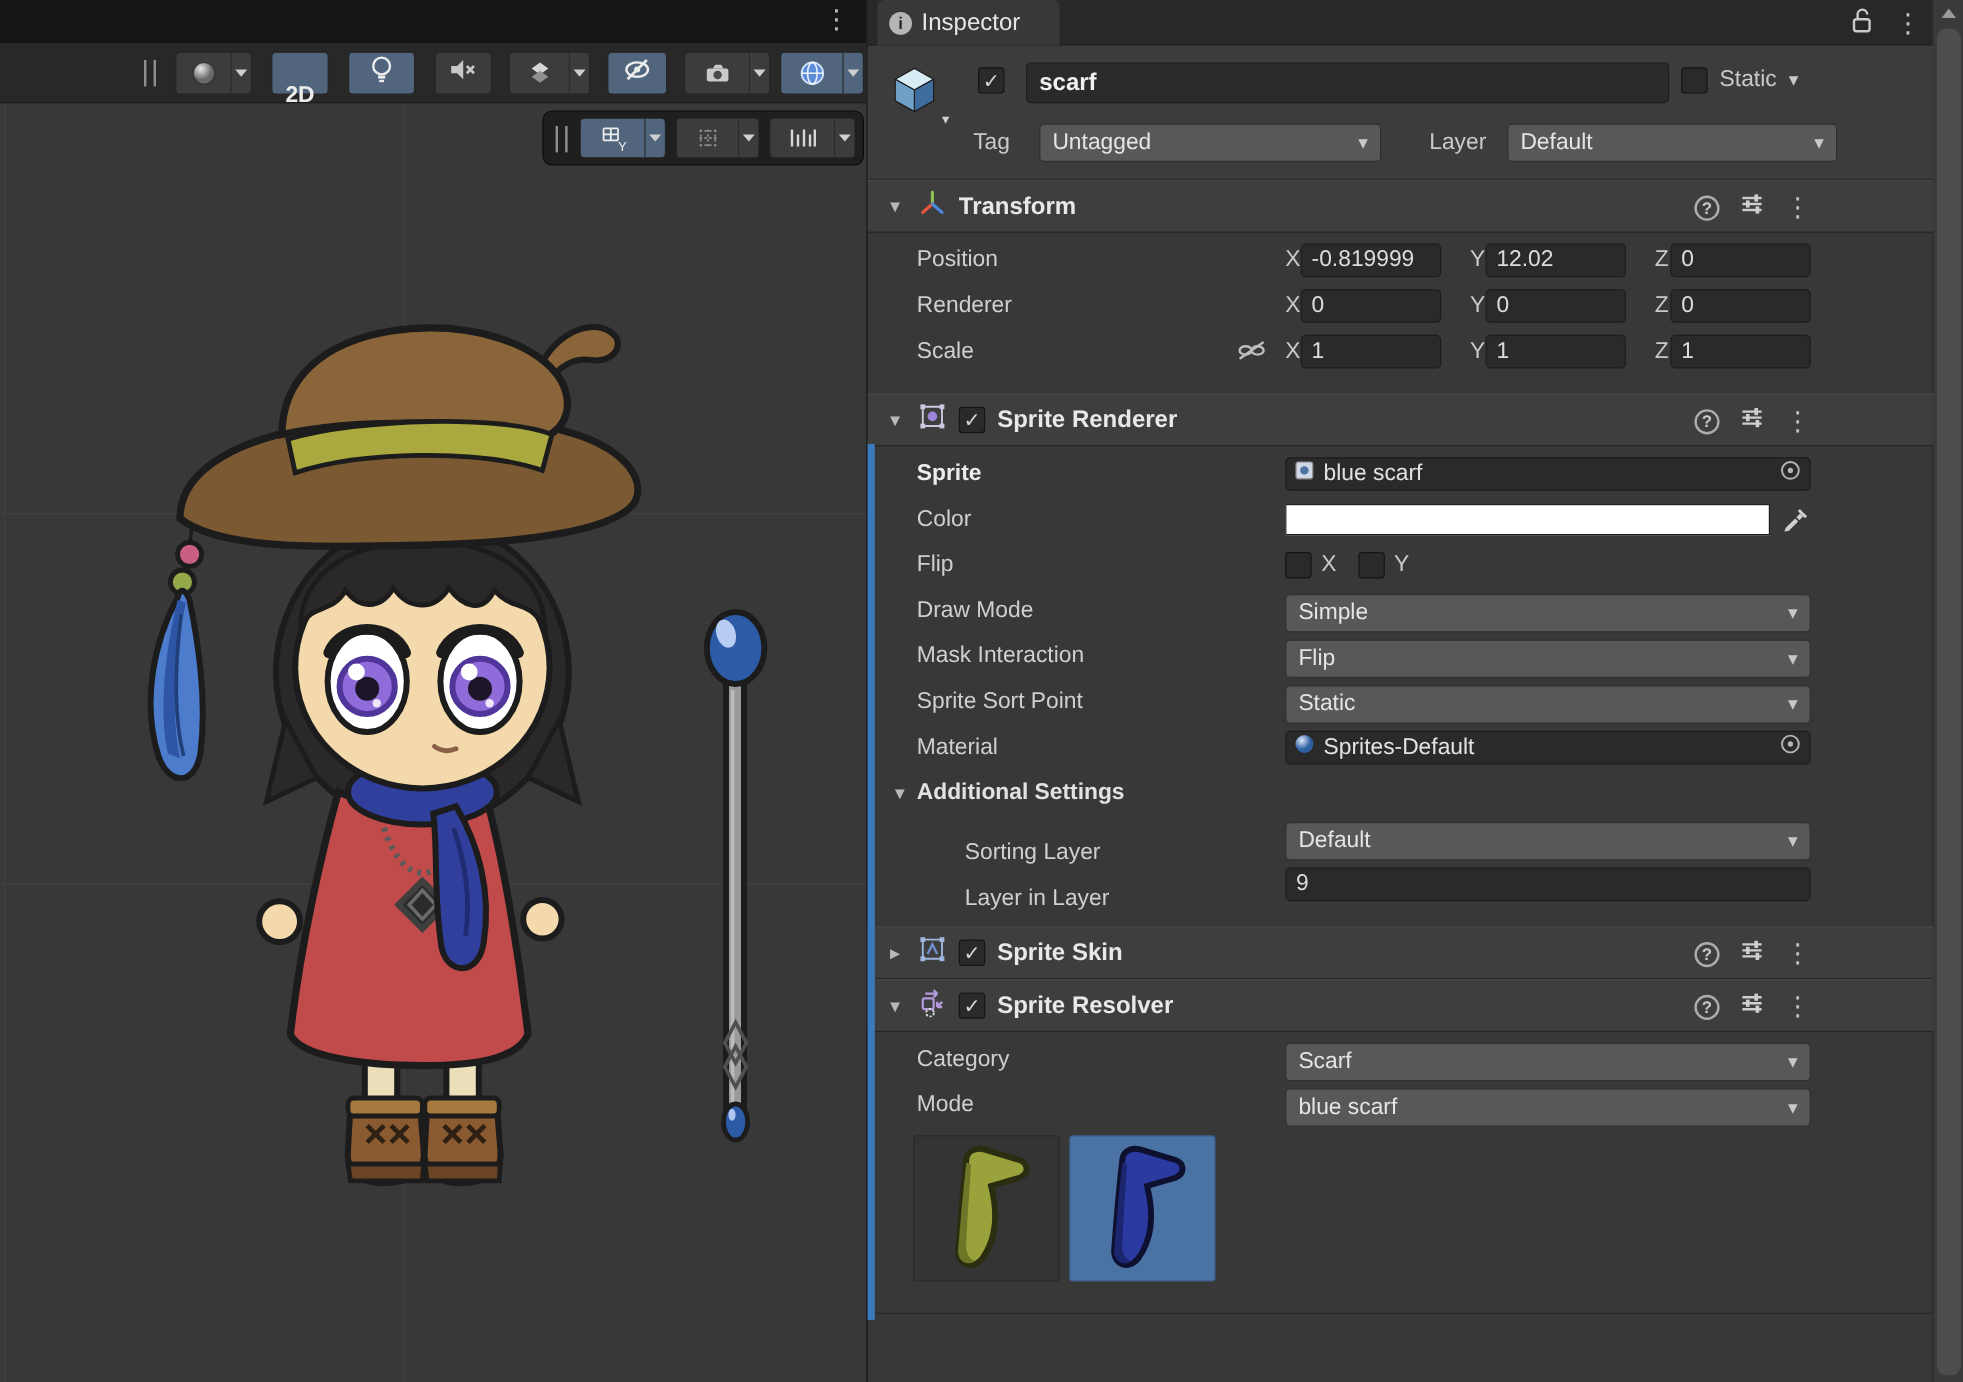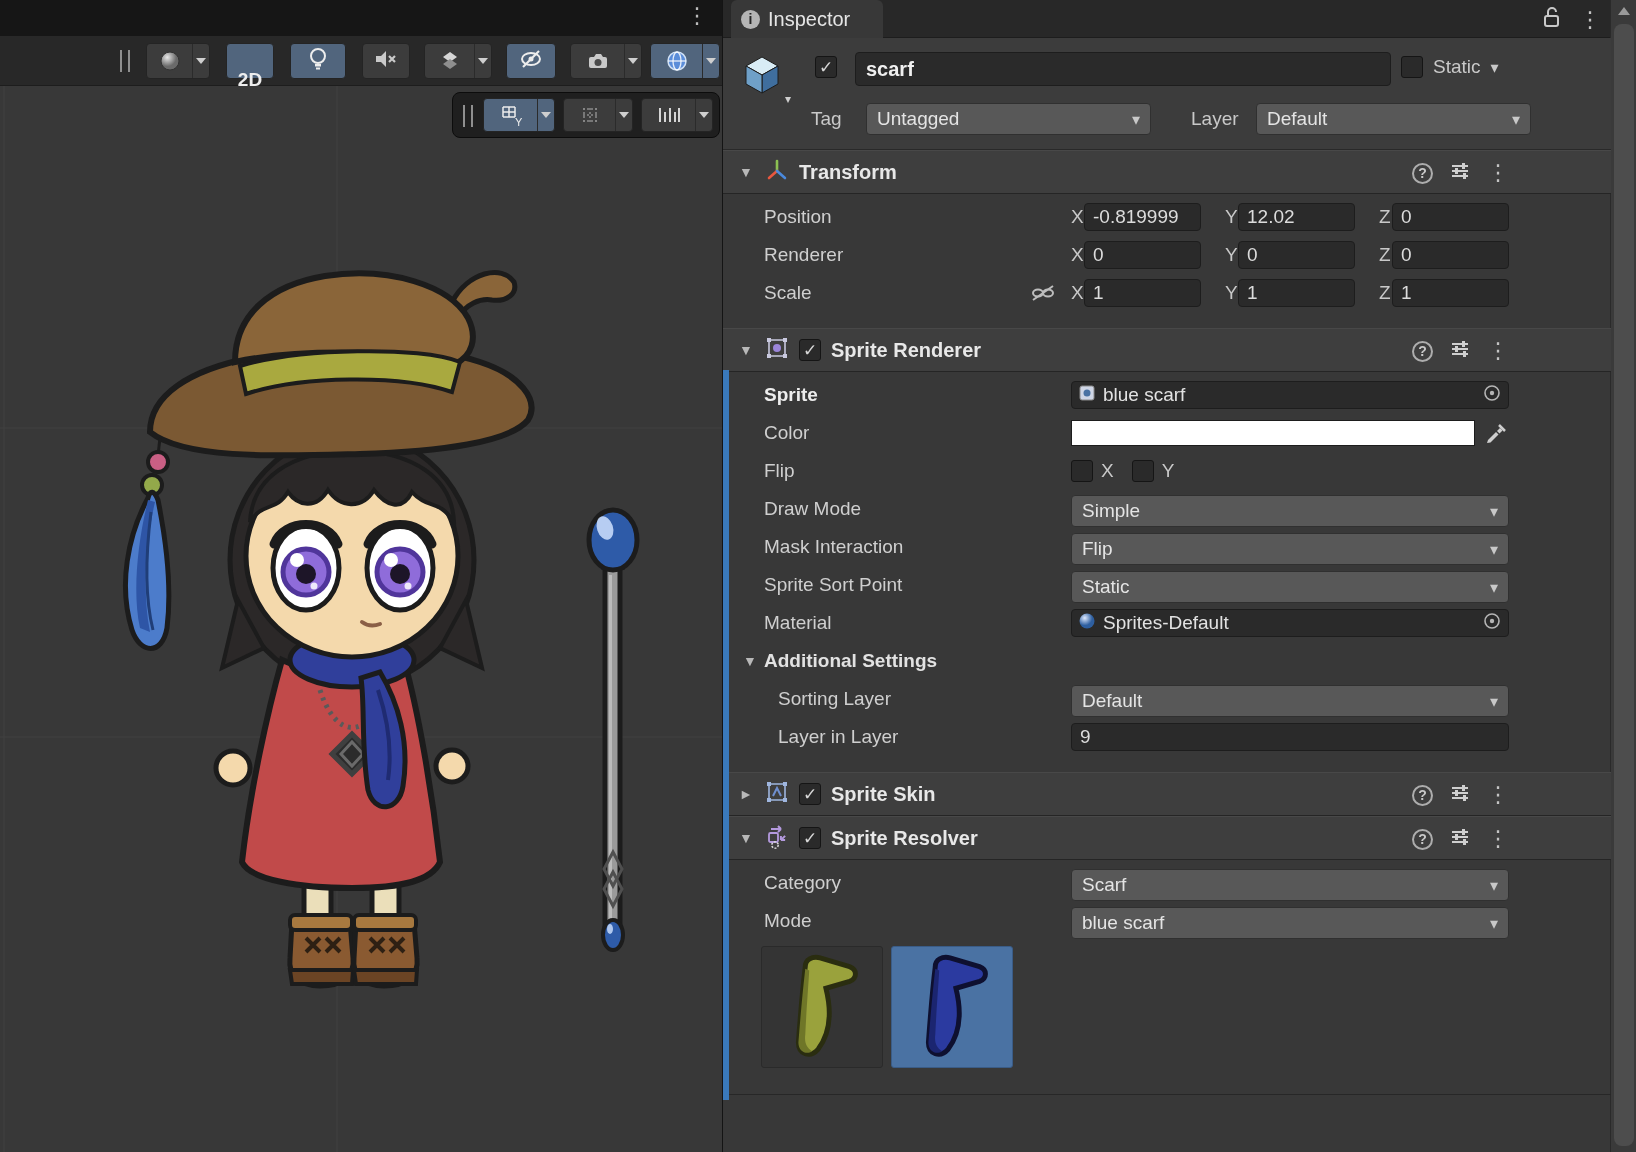--- a/index.html
+++ b/index.html
@@ -61,21 +61,21 @@
         display:flex; align-items:center; gap:10px; padding-left:16px; }
   .comp-title { color:#E8E8E8; font-weight:bold; font-size:20px; }
   .foldout { color:#B8B8B8; font-size:14px; width:16px; }
   .hdr-icons { position:absolute; right:102px; top:0; height:44px; display:flex; align-items:center; gap:17px; }
   .help-ico { width:21px; height:21px; border-radius:50%; border:2px solid #ADADAD; color:#C9C9C9; font-size:14px; font-weight:bold;
         display:flex; align-items:center; justify-content:center; }
 
   .comp-body { position:relative; width:888px; padding:4px 0 8px 0; }
   .row { position:relative; height:38px; }
   .row .lbl { position:absolute; left:41px; top:8px; color:#CFCFCF; white-space:nowrap; }
-  .row .lbl.indent { left:55px; }
+  .row .lbl.indent { left:81px;margin-top:12px; }
   .valcol { position:absolute; left:348px; right:102px; top:5px; height:28px; }
   .field { background:#2A2A2A; border:1px solid #1d1d1d; border-radius:4px; height:28px; color:#DCDCDC;
         padding:0 8px; font-size:19px; font-family:"Liberation Sans", sans-serif; width:100%; }
   .vec { display:flex; align-items:center; }
   .ax { width:24px; color:#C9C9C9; }
   .vfld { width:117px; margin-right:24px; }
   .vfld:last-child { margin-right:0; }
   .ddfull { left:0; right:0; width:100%; top:0; }
   .objfield { position:absolute; left:0; right:0; height:28px; background:#2A2A2A; border:1px solid #1d1d1d; border-radius:4px;
         display:flex; align-items:center; gap:7px; padding:0 6px; color:#E2E2E2; }

